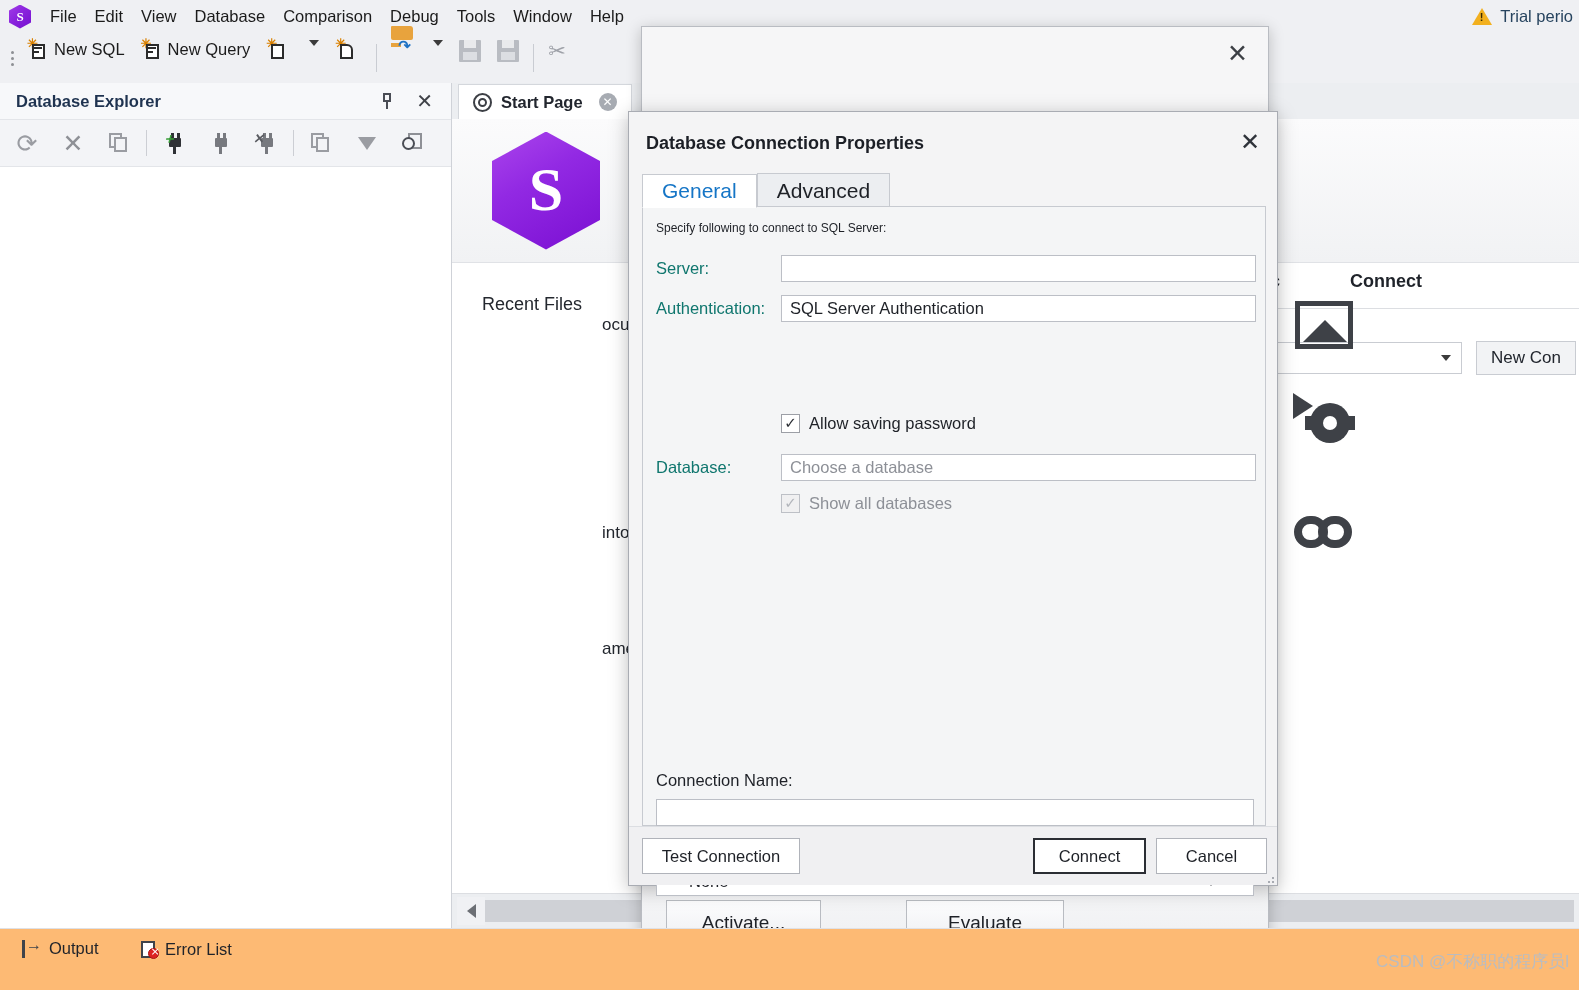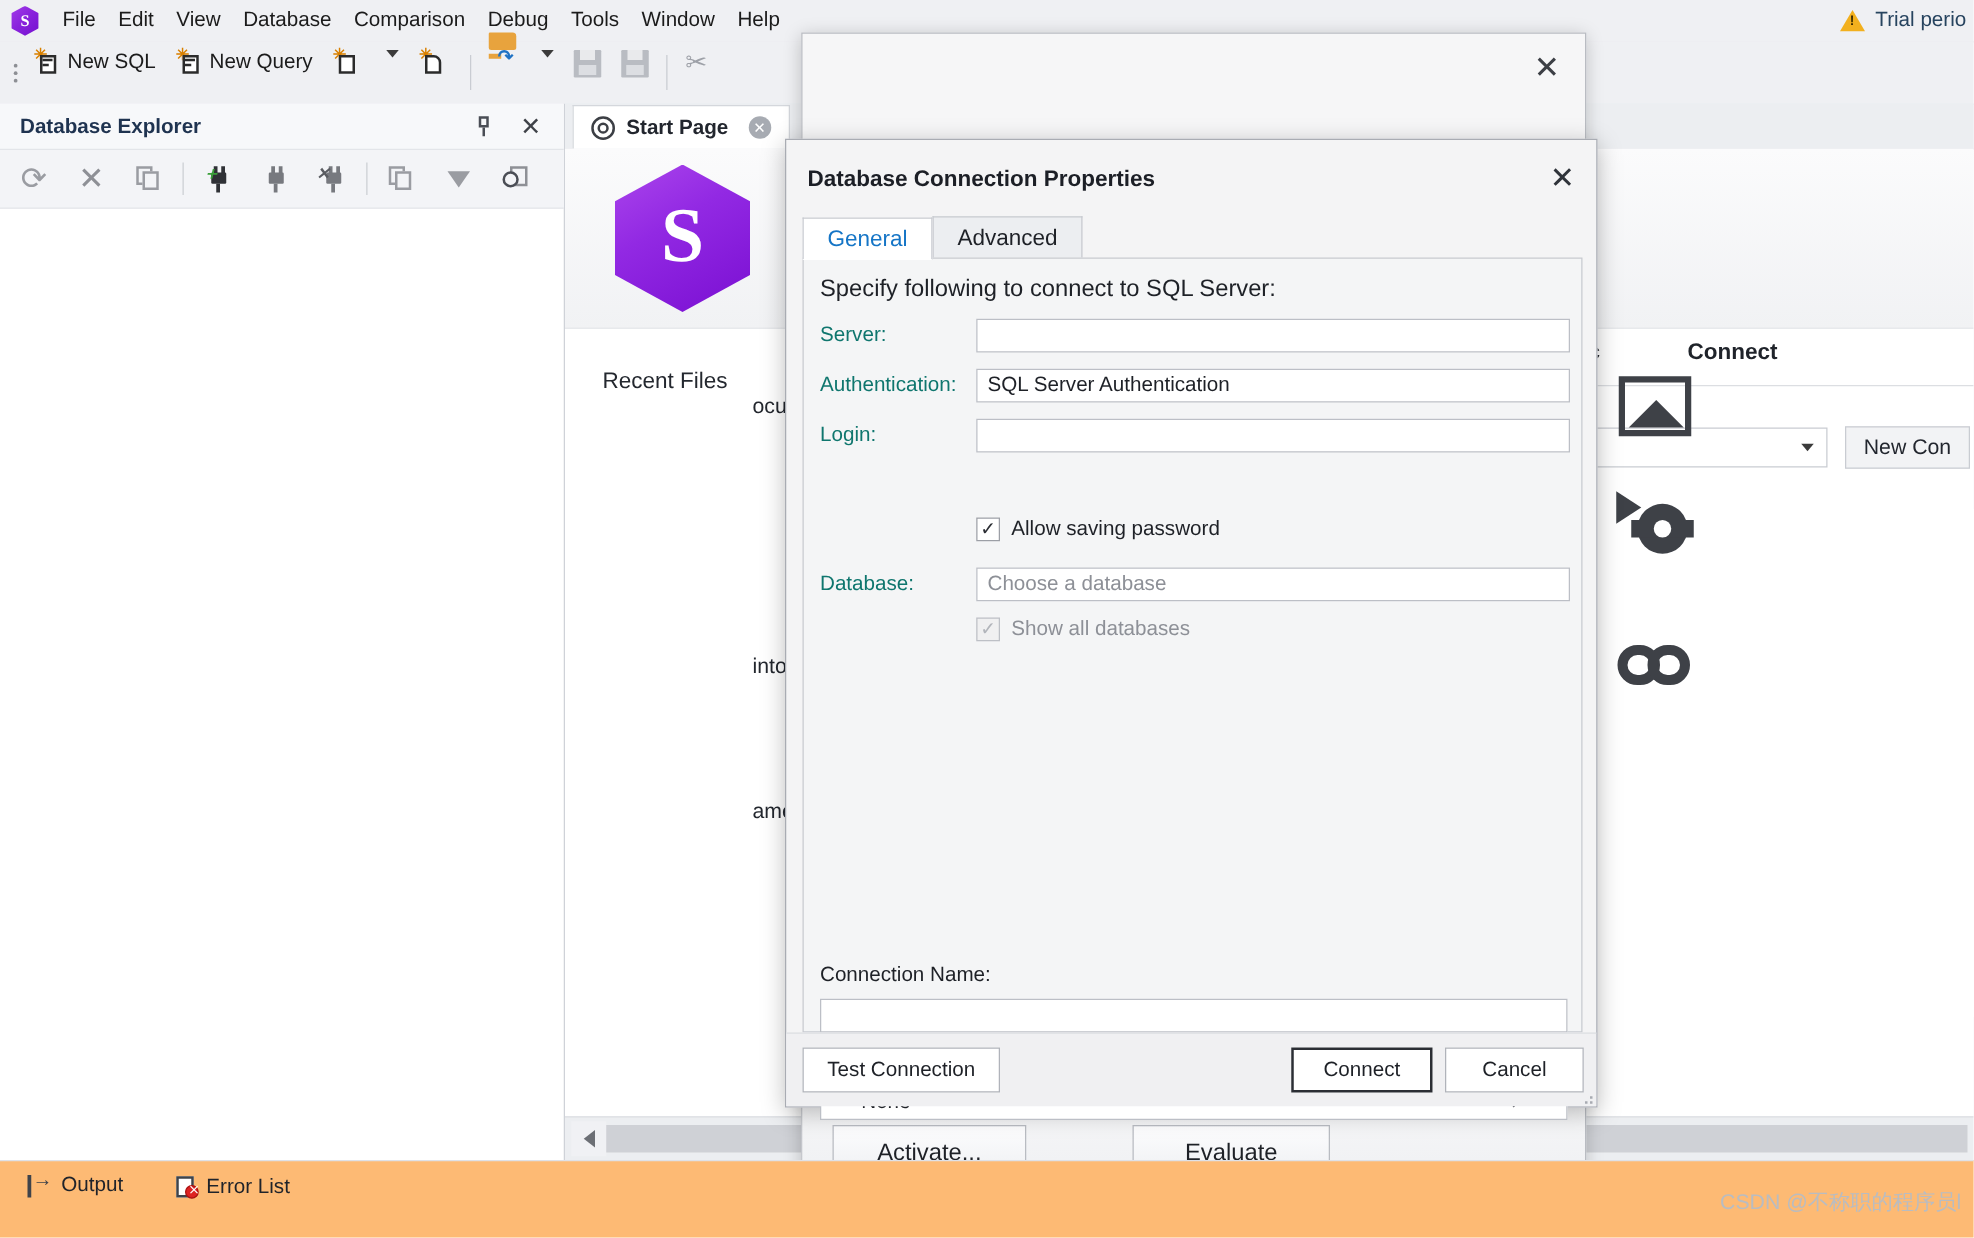--- a/index.html
+++ b/index.html
@@ -564,21 +564,21 @@
     font-family: "DejaVu Sans", sans-serif;
   }
   #cd-tabs {
     position: absolute; left: 13px; top: 61px;
     display: flex; align-items: flex-end;
     height: 34px;
   }
   .cd-tab {
     height: 34px; padding: 16px 19px;
     display: flex; align-items: center;
-    font-size: 18px;
+    font-size: 21px;
     border: 1px solid #c7cad0;
     border-bottom: none;
     box-sizing: border-box;
     cursor: default;
     margin-top: 12px;
   }
   .cd-tab.active {
     background: #ffffff;
     color: #1575c6;
     border-bottom: 1px solid #ffffff;
@@ -591,21 +591,21 @@
   }
   #cd-panel {
     position: absolute; left: 13px; top: 94px;
     width: 624px; height: 620px;
     background: #f4f5f6;
     border: 1px solid #c7cad0;
     box-sizing: border-box;
   }
   #cd-instruction {
     position: absolute; left: 13px; top: 14px;
-    font-size: 19px; color: #1e2127;
+    font-size: 12px; color: #1e2127;
   }
   .fieldrow {
     position: absolute; left: 13px;
     display: flex; align-items: center;
     width: 600px;
   }
   .fieldrow .flabel {
     font-size: 16.5px; color: #0f766e;
     width: 125px; flex: none;
   }
@@ -942,24 +942,20 @@
     <div class="fieldrow" style="top:48px;">
       <div class="flabel">Server:</div>
       <div class="finput combo" style="width:475px;"></div>
     </div>
 
     <div class="fieldrow" style="top:88px;">
       <div class="flabel">Authentication:</div>
       <div class="finput combo" style="width:475px;">SQL Server Authentication</div>
     </div>
 
-    <div class="fieldrow" style="top:128px;">
-      <div class="flabel">Login:</div>
-      <div class="finput combo" style="width:475px;"></div>
-    </div>
 
 
     <div class="cb-row" style="top:207px;">
       <span class="checkbox">
         <span class="tick">✓</span>
       </span>
       <span class="cb-label">Allow saving password</span>
     </div>
 
     <div class="fieldrow" style="top:247px;">

